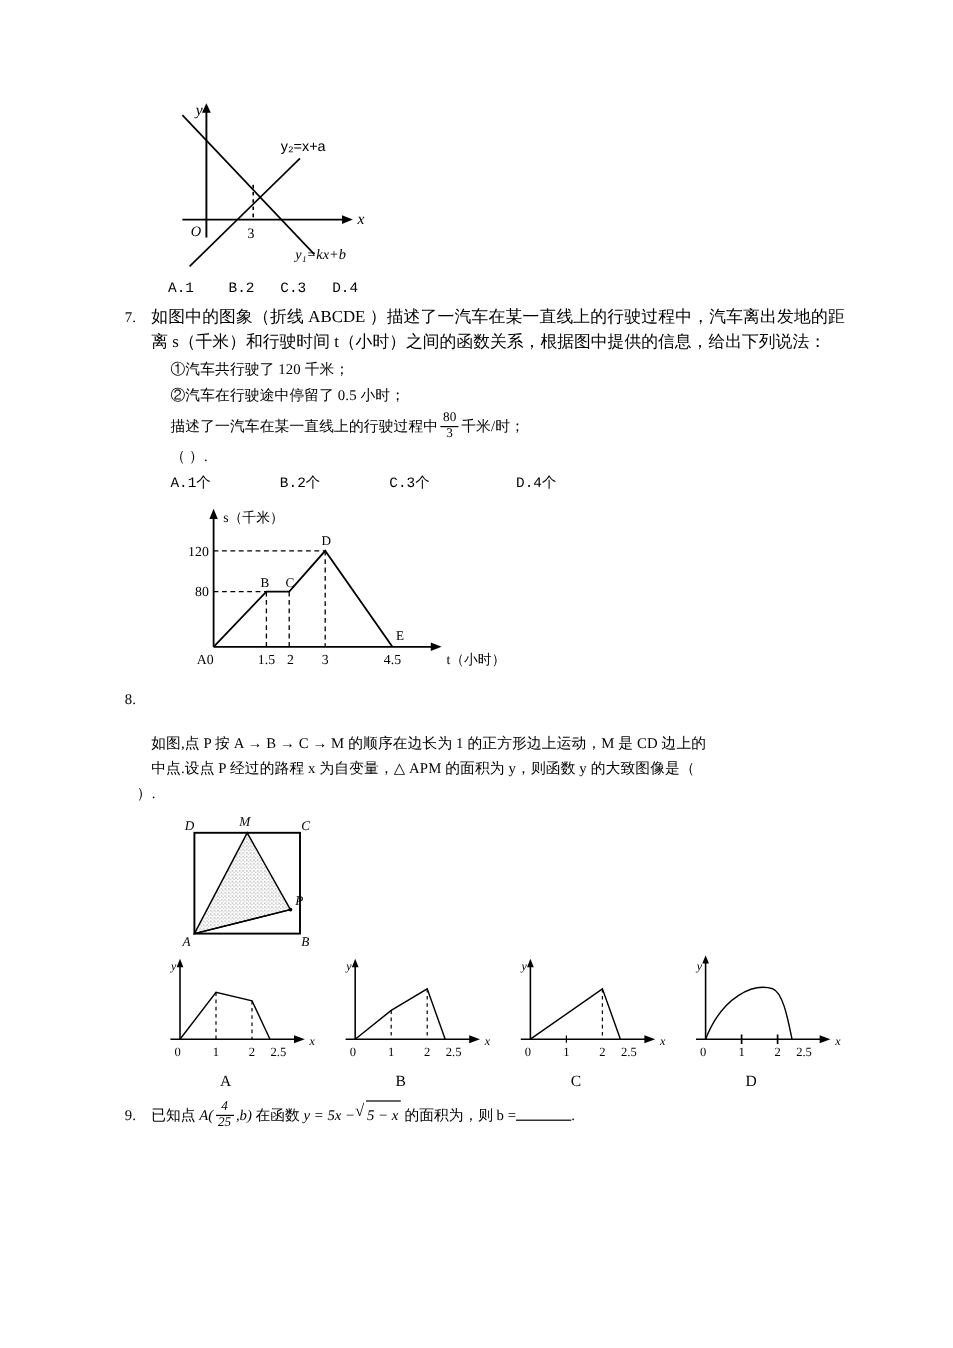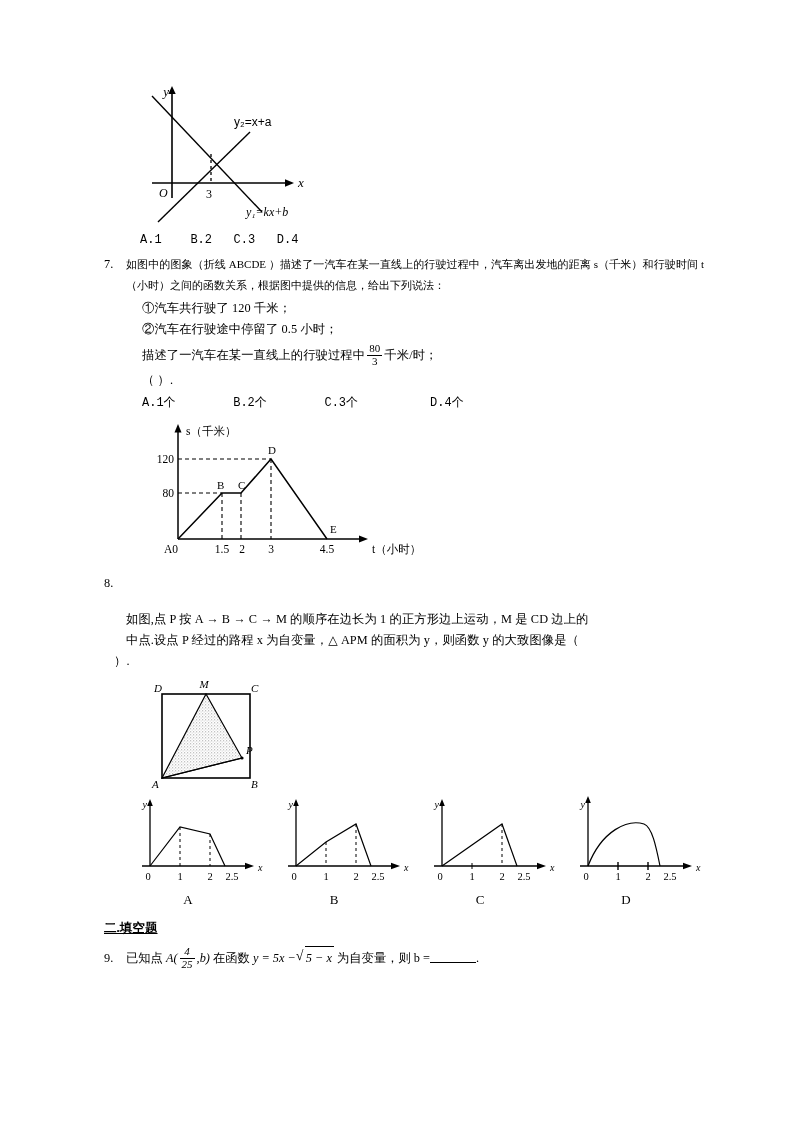--- a/index.html
+++ b/index.html
@@ -31,21 +31,21 @@
 
   
   .q-block { position: relative; margin: 0; }
   .q-line {
     font-size: 12.3px;
     line-height: 21px;
     letter-spacing: 0.1px;
     white-space: nowrap;
   }
   .q-para {
-    font-size: 11px;
+    font-size: 14px;
     line-height: 21px;
     text-align: justify;
   }
   .choices {
     font-family: "Liberation Mono", "DejaVu Sans Mono", monospace;
     font-size: 12px;
     line-height: 20px;
     white-space: pre;
   }
   .indent1 { margin-left: 36px; }
@@ -297,29 +297,28 @@
           <text x="20" y="84" font-family="Liberation Serif, serif" font-size="10.5" text-anchor="middle">0</text>
           <text x="52" y="84" font-family="Liberation Serif, serif" font-size="10.5" text-anchor="middle">1</text>
           <text x="82" y="84" font-family="Liberation Serif, serif" font-size="10.5" text-anchor="middle">2</text>
           <text x="104" y="84" font-family="Liberation Serif, serif" font-size="10.5" text-anchor="middle">2.5</text>
         </svg>
         <div class="opt-label" style="width:120px;">D</div>
       </div>
 
     </div>
 
-    <div class="section-head" style="margin-top:10px;">二.填空题</div>
 
     <div class="q-block" style="margin-top:8px;">
       <div style="display:flex; align-items:center;">
         <div style="width:22px; flex:none; font-size:12.3px;">9.</div>
         <div style="flex:1; font-size:12.3px; line-height:22px;">
           <span>已知点</span>
           <span class="mi">A(</span><span class="frac"><span class="f-num mi">4</span><span class="f-den mi">25</span></span><span class="mi">,b)</span>
           <span>在函数</span>
           <span class="mi">y = 5x −</span><span class="radical"><span class="rad-body mi">5 − x</span></span>
-          <span>为自变量，则 b =</span><span class="blank-line"></span><span>.</span>
+          <span>的面积为，则 b =</span><span class="blank-line"></span><span>.</span>
         </div>
       </div>
     </div>
 
   </div>
 </div>
 
 </body></html>

